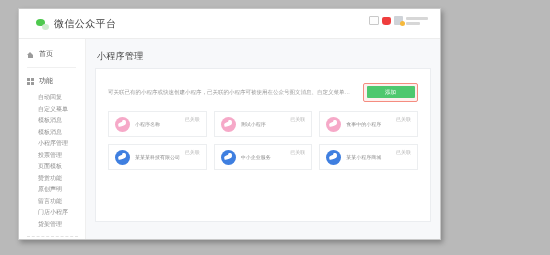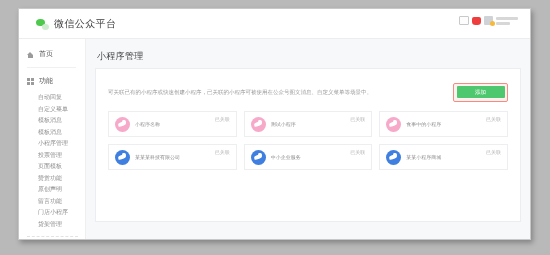--- a/index.html
+++ b/index.html
@@ -13,21 +13,21 @@
     background: #b9b9b9;
     font-family: "Liberation Sans", sans-serif;
     -webkit-font-smoothing: antialiased;
   }
 
   
   .window {
     position: absolute;
     left: 18px;
     top: 8px;
-    width: 513px;
+    width: 423px;
     height: 232px;
     background: #22c55e;
     border: 1px solid #c8c8c8;
     box-shadow: 2px 3px 5px rgba(0,0,0,0.28);
     box-sizing: border-box;
     overflow: hidden;
   }
 
   
   .topbar {

